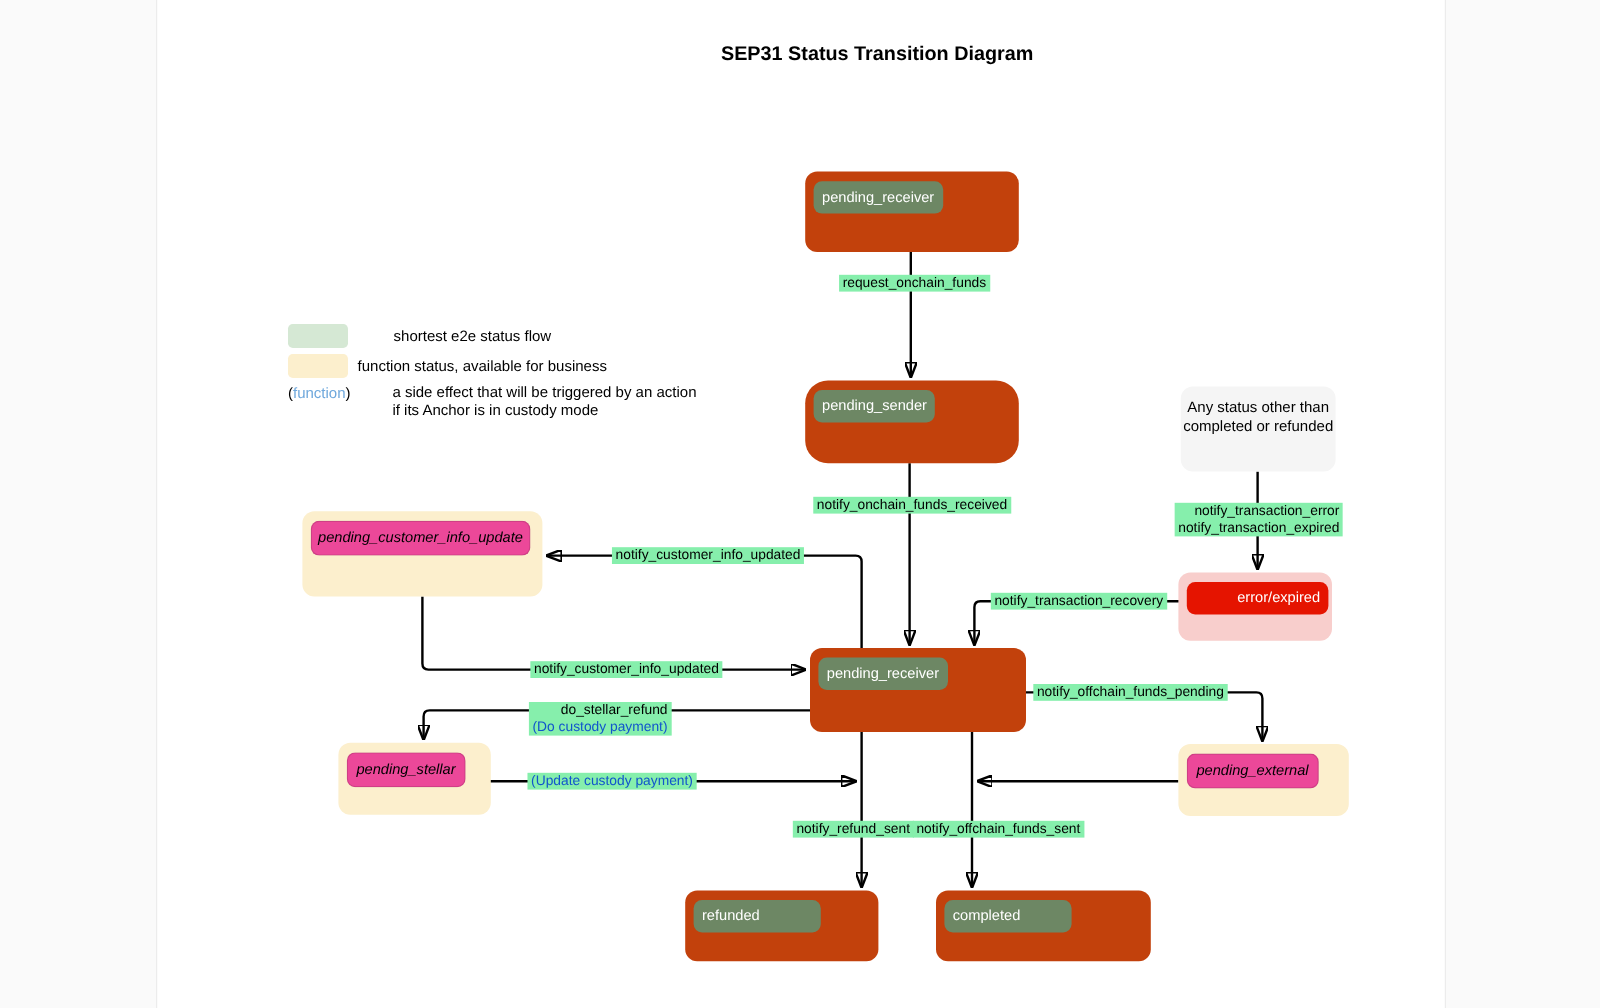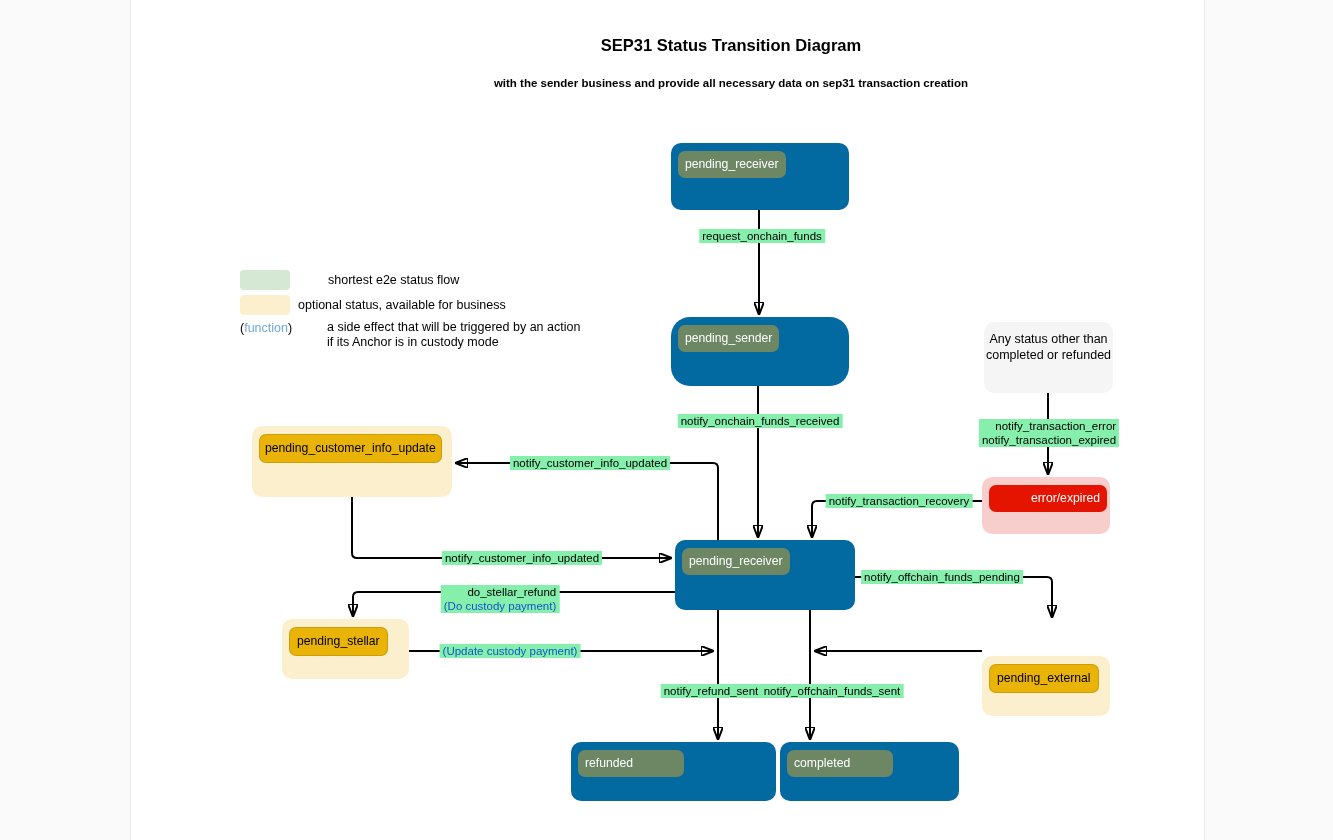--- a/index.html
+++ b/index.html
@@ -24,58 +24,57 @@
   }
   
   .legend-swatch{position:absolute;width:50px;height:20px;border-radius:4px;}
   .sw-green{background:#d5e8d4;}
   .sw-yellow{background:#fcefcd;}
   .legend-text{position:absolute;font-size:12.5px;white-space:nowrap;}
   .fn-blue{color:#6fa8dc;}
   .legend-desc{position:absolute;font-size:12.5px;line-height:15px;white-space:nowrap;margin-left:27px;}
   
   .node{position:absolute;border-radius:10px;box-sizing:border-box;}
-  .node.green{background:#0369a1;}
+  .node.green{background:#c2410c;}
   .node.cream{background:#fcefcd;}
   .node.pink{background:#f8cecc;}
   .node.gray{background:#f5f5f5;}
   .pill{
     position:absolute;left:7px;top:8px;border-radius:7px;box-sizing:border-box;
     font-size:12.2px;padding:6px 7px;white-space:nowrap;line-height:1.2;
   }
   .pill.dgreen{background:#6d8764;color:#ffffff;}
-  .pill.orange{background:#eab308;color:#000;border:1px solid rgba(0,0,0,0.12);}
+  .pill.orange{background:#ec4899;color:#000;border:1px solid rgba(0,0,0,0.12);font-style:italic;}
   .pill.red{background:#e51400;color:#fff;padding-left:42px;}
   .pill.wide{min-width:106px;}
   .graytext{font-size:12.5px;text-align:center;line-height:16px;padding-top:9px;}
   
   .elabel{
     position:absolute;transform:translate(-50%,-50%);
     background:#86efac;font-size:11.5px;line-height:14px;
     white-space:nowrap;text-align:right;padding:0 3px;
   }
   .elabel .blue, .elabel.blue{color:#1155cc;}
   svg.edges{position:absolute;left:0;top:0;pointer-events:none;}
   svg.edges path{stroke:#000;stroke-width:2;fill:none;stroke-linejoin:round;}
 </style>
 </head>
 <body>
 
 <div class="canvas"></div>
 
 <div class="title">SEP31 Status Transition Diagram</div>
 <div class="subtitle">
-  <div>with the sender business and provide all necessary data on sep31 transaction creation</div>
 </div>
 
 <div>
   <div class="legend-swatch sw-green" style="left:240px;top:270px;"></div>
   <div class="legend-text" style="left:298px;top:273px;margin-left:30px;">shortest e2e status flow</div>
   <div class="legend-swatch sw-yellow" style="left:240px;top:295px;"></div>
-  <div class="legend-text" style="left:298px;top:298px;">optional status, available for business</div>
+  <div class="legend-text" style="left:298px;top:298px;">function status, available for business</div>
   <div class="legend-text" style="left:240px;top:321px;"><span>(</span><span class="fn-blue">function</span><span>)</span></div>
   <div class="legend-desc" style="left:300px;top:320px;">
     <div>a side effect that will be triggered by an action</div>
     <div>if its Anchor is in custody mode</div>
   </div>
 </div>
 
 <svg class="edges" width="1333" height="840">
   <defs>
     <marker id="arr" viewBox="0 0 13 10" refX="12" refY="5" markerWidth="13" markerHeight="10" markerUnits="userSpaceOnUse" orient="auto">
@@ -118,25 +117,25 @@
 </div>
 
 <div class="node green" style="left:675px;top:540px;width:180px;height:70px;">
   <div class="pill dgreen">pending_receiver</div>
 </div>
 
 <div class="node cream" style="left:282px;top:619px;width:127px;height:60px;">
   <div class="pill orange">pending_stellar</div>
 </div>
 
-<div class="node cream" style="left:982px;top:620px;width:128px;height:60px;margin-top:36px;">
+<div class="node cream" style="left:982px;top:620px;width:142px;height:60px;">
   <div class="pill orange">pending_external</div>
 </div>
 
-<div class="node green" style="left:571px;top:742px;width:205px;height:59px;">
+<div class="node green" style="left:571px;top:742px;width:161px;height:59px;">
   <div class="pill dgreen wide">refunded</div>
 </div>
 
 <div class="node green" style="left:780px;top:742px;width:179px;height:59px;">
   <div class="pill dgreen wide">completed</div>
 </div>
 
 <div class="elabel" style="left:762px;top:236px;">request_onchain_funds</div>
 <div class="elabel" style="left:760px;top:421px;">notify_onchain_funds_received</div>
 <div class="elabel" style="left:1049px;top:433px;">

